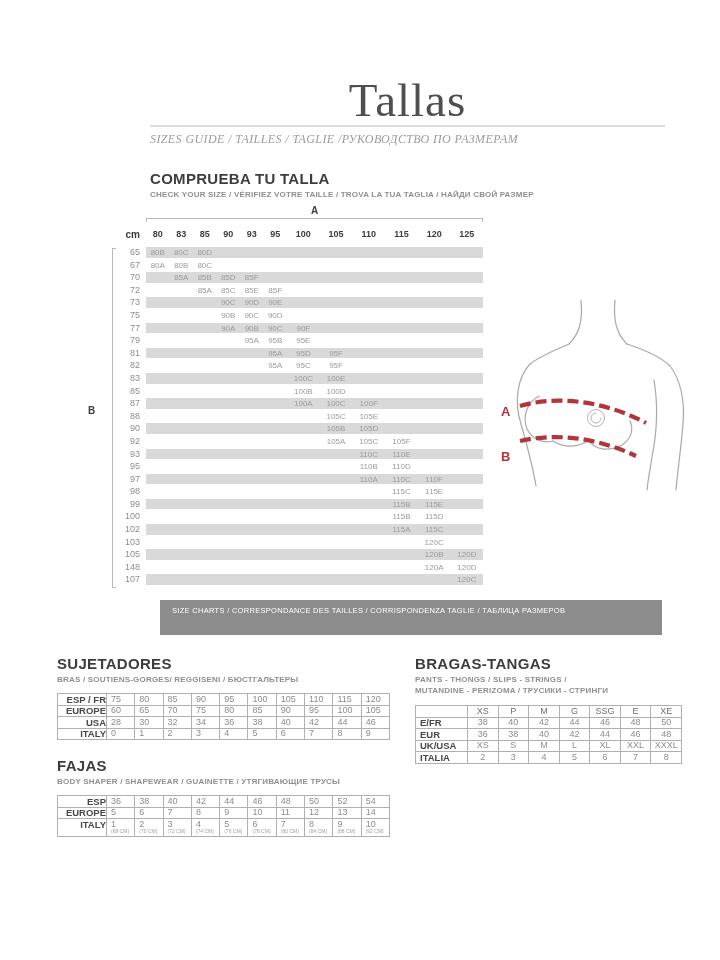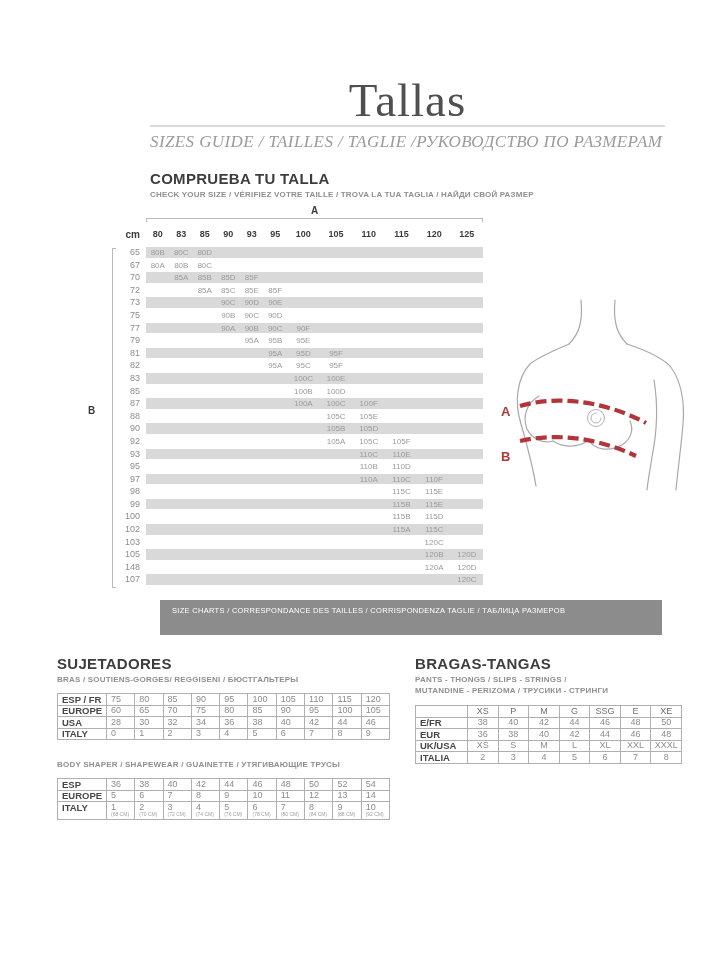--- a/index.html
+++ b/index.html
@@ -11,21 +11,21 @@
   }
   
   .title-block { position:absolute; top:76px; left:150px; width:515px; }
   .page-title {
     font-family:"Liberation Serif", serif; font-size:47px; font-weight:400;
     color:#4f4f4f; text-align:center; line-height:1.05; letter-spacing:1px;
   }
   .title-rule { border-bottom:2px solid #dadada; margin-top:0px; }
   .page-subtitle {
     margin-top:5px; font-family:"Liberation Serif", serif; font-style:italic;
-    font-size:17px; color:#9b9b9b; letter-spacing:0.4px; text-align:left;
+    font-size:12px; color:#9b9b9b; letter-spacing:0.4px; text-align:left;
   }
   
   .check-heading { position:absolute; top:170px; left:150px; }
   .sec-h { font-size:15px; font-weight:bold; color:#3d3d3d; letter-spacing:0.3px; }
   .sec-sub { font-size:8px; color:#8f8f8f; margin-top:3px; letter-spacing:0.2px;font-weight:bold; }
   
   .matrix { position:absolute; top:205px; left:110px; width:385px; height:390px; }
   .axis-a { position:absolute; left:36px; width:337px; top:0; text-align:center;
             font-size:10px; font-weight:bold; color:#3e3e3e; }
   .bracket-a { position:absolute; left:36px; width:337px; top:13px; height:4px;
@@ -53,21 +53,21 @@
   .bar-title { font-size:14px; font-weight:bold; letter-spacing:0.4px; }
   .bar-sub { font-size:7.5px; margin-top:2px; letter-spacing:0.3px; }
   
   .section { position:absolute; }
   .s-bras { top:655px; left:57px; width:333px; }
   .s-briefs { top:655px; left:415px; width:267px; }
   .s-shape { top:757px; left:57px; width:333px; }
   .corr-table { width:100%; border-collapse:collapse; table-layout:fixed; margin-top:9px; }
   .corr-table td { border:1px solid #b0b0b0; height:11.5px; font-size:9px; color:#8c8c8c;
                    padding:0 0 0 4px; line-height:1; vertical-align:middle; white-space:nowrap; overflow:hidden; }
-  .corr-table td.lbl { font-weight:bold; color:#474747; font-size:9.5px; }
+  .corr-table td.lbl { font-weight:bold; color:#474747; font-size:9.5px;text-align:right; }
   .briefs-table { margin-top:10px; }
   .briefs-table td { text-align:center; padding:0; }
   .briefs-table td.lbl { text-align:left; padding-left:4px; }
   .briefs-table td.hdr { color:#6f6f6f; }
   .shape-sub-val { display:block; font-size:5px; color:#9f9f9f; letter-spacing:0; line-height:1.1; }
   .tall td { height:18px; vertical-align:top; padding-top:1px; }
 </style>
 </head>
 <body>
 
@@ -459,20 +459,21 @@
             <td>5</td>
             <td>6</td>
             <td>7</td>
             <td>8</td>
           </tr>
         </tbody>
     </table>
   </div>
 
   <div class="section s-shape">
+    <div class="sec-h">FAJAS</div>
     <div class="sec-sub">BODY SHAPER / SHAPEWEAR / GUAINETTE / УТЯГИВАЮЩИЕ ТРУСЫ</div>
     <table class="corr-table">
       <colgroup>
           <col style="width:49px">
         </colgroup>
       <tbody id="shape-body">
           <tr>
             <td class="lbl">ESP</td>
             <td>36</td>
             <td>38</td>

